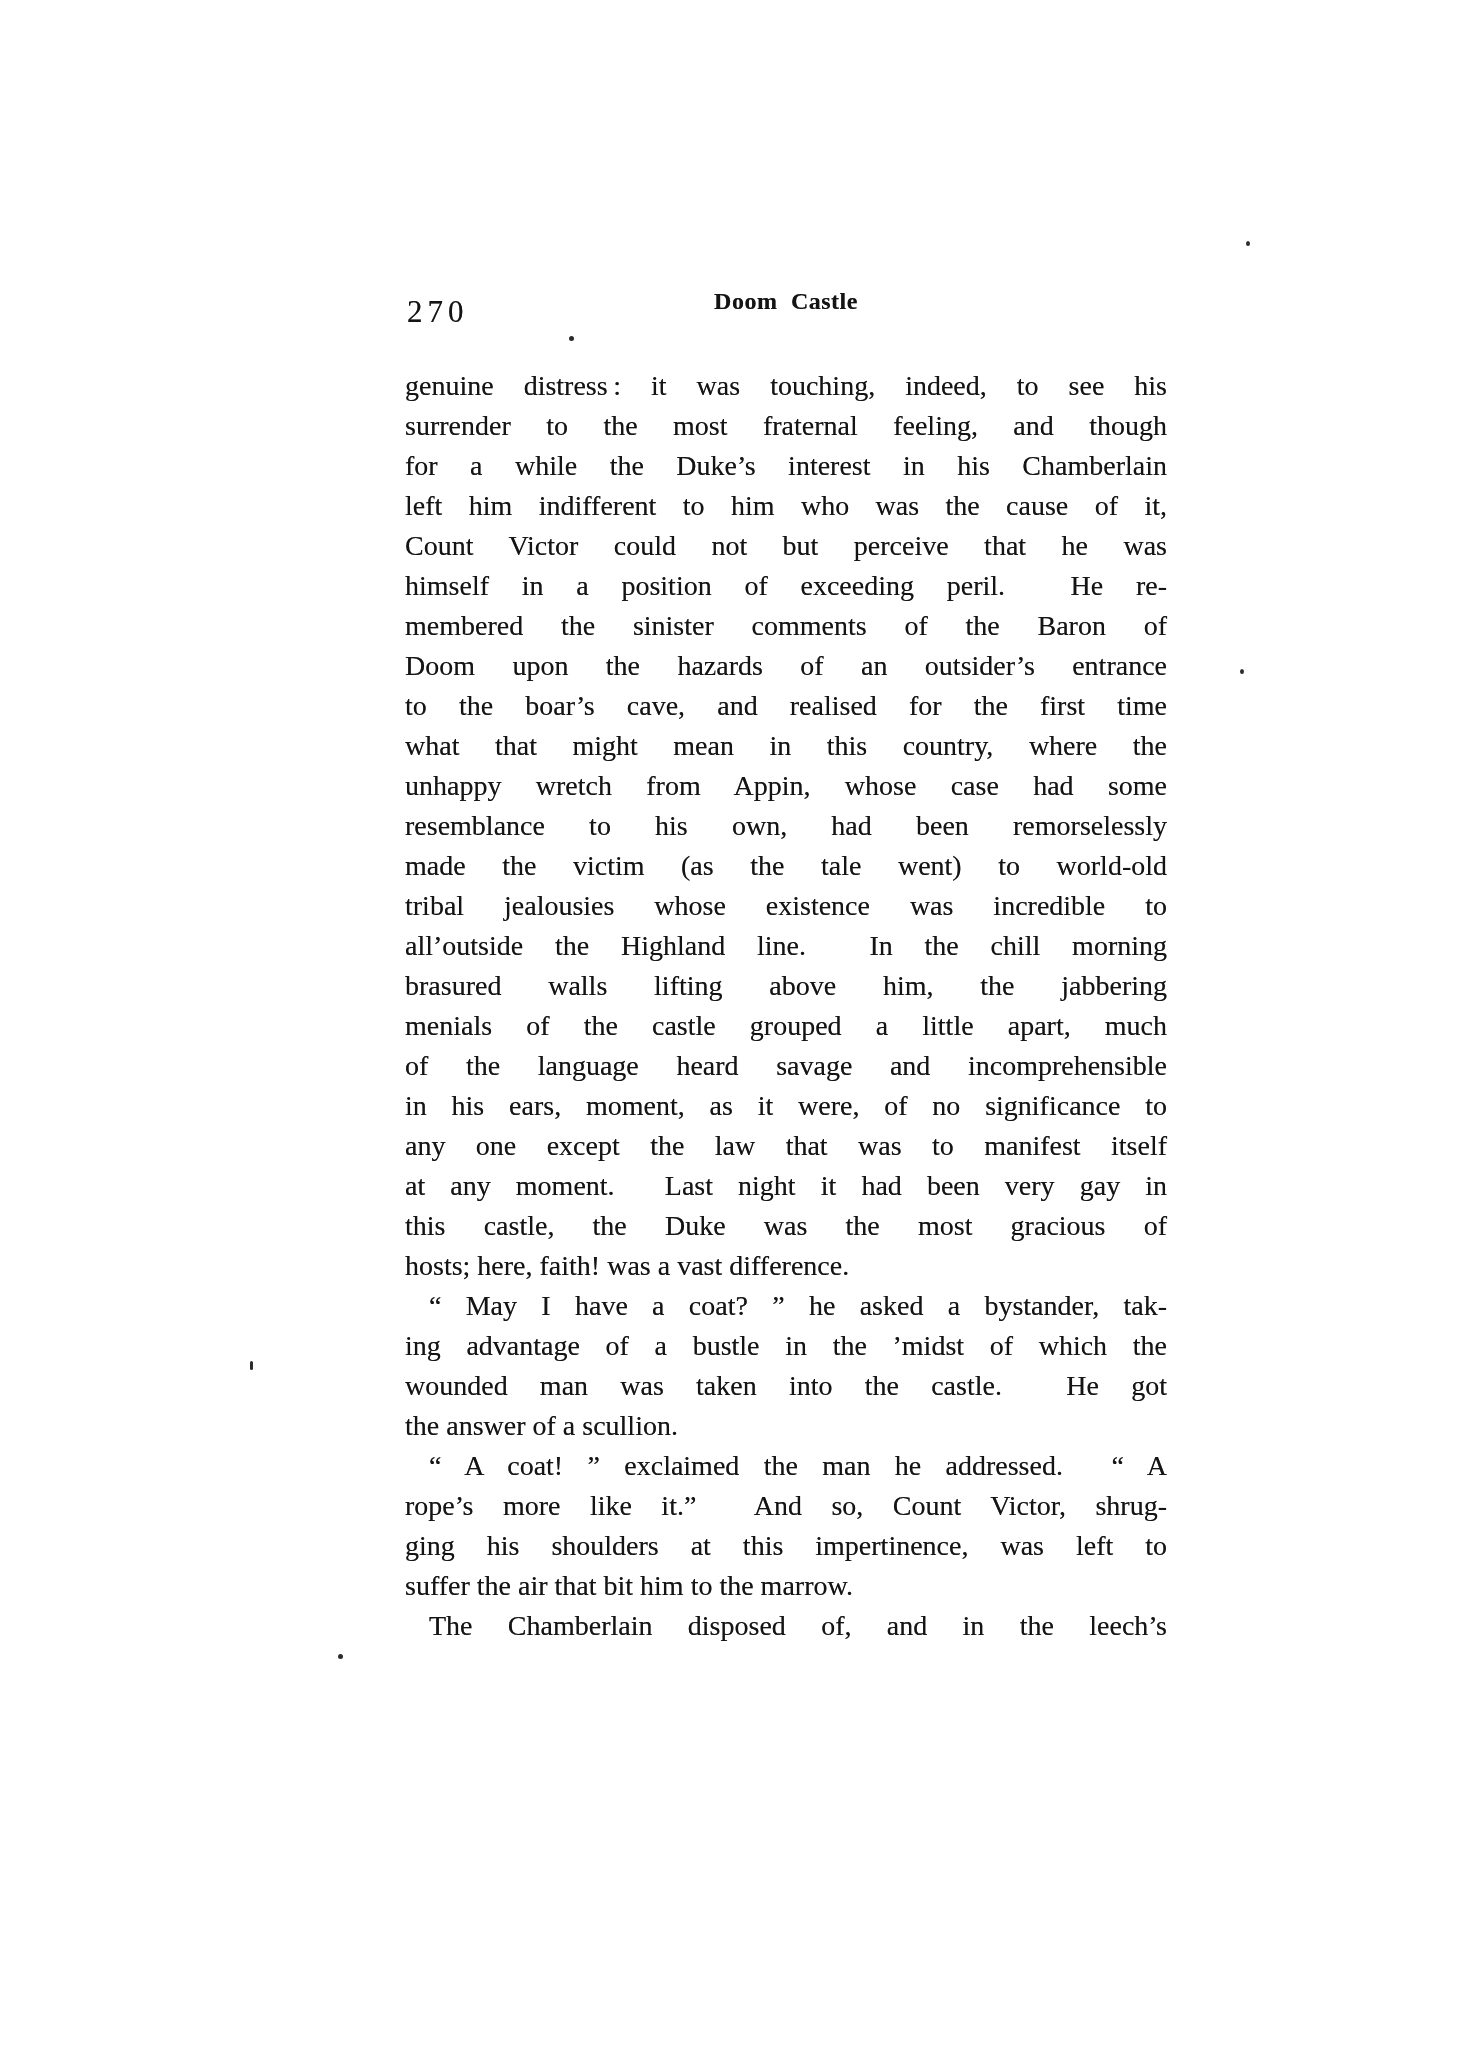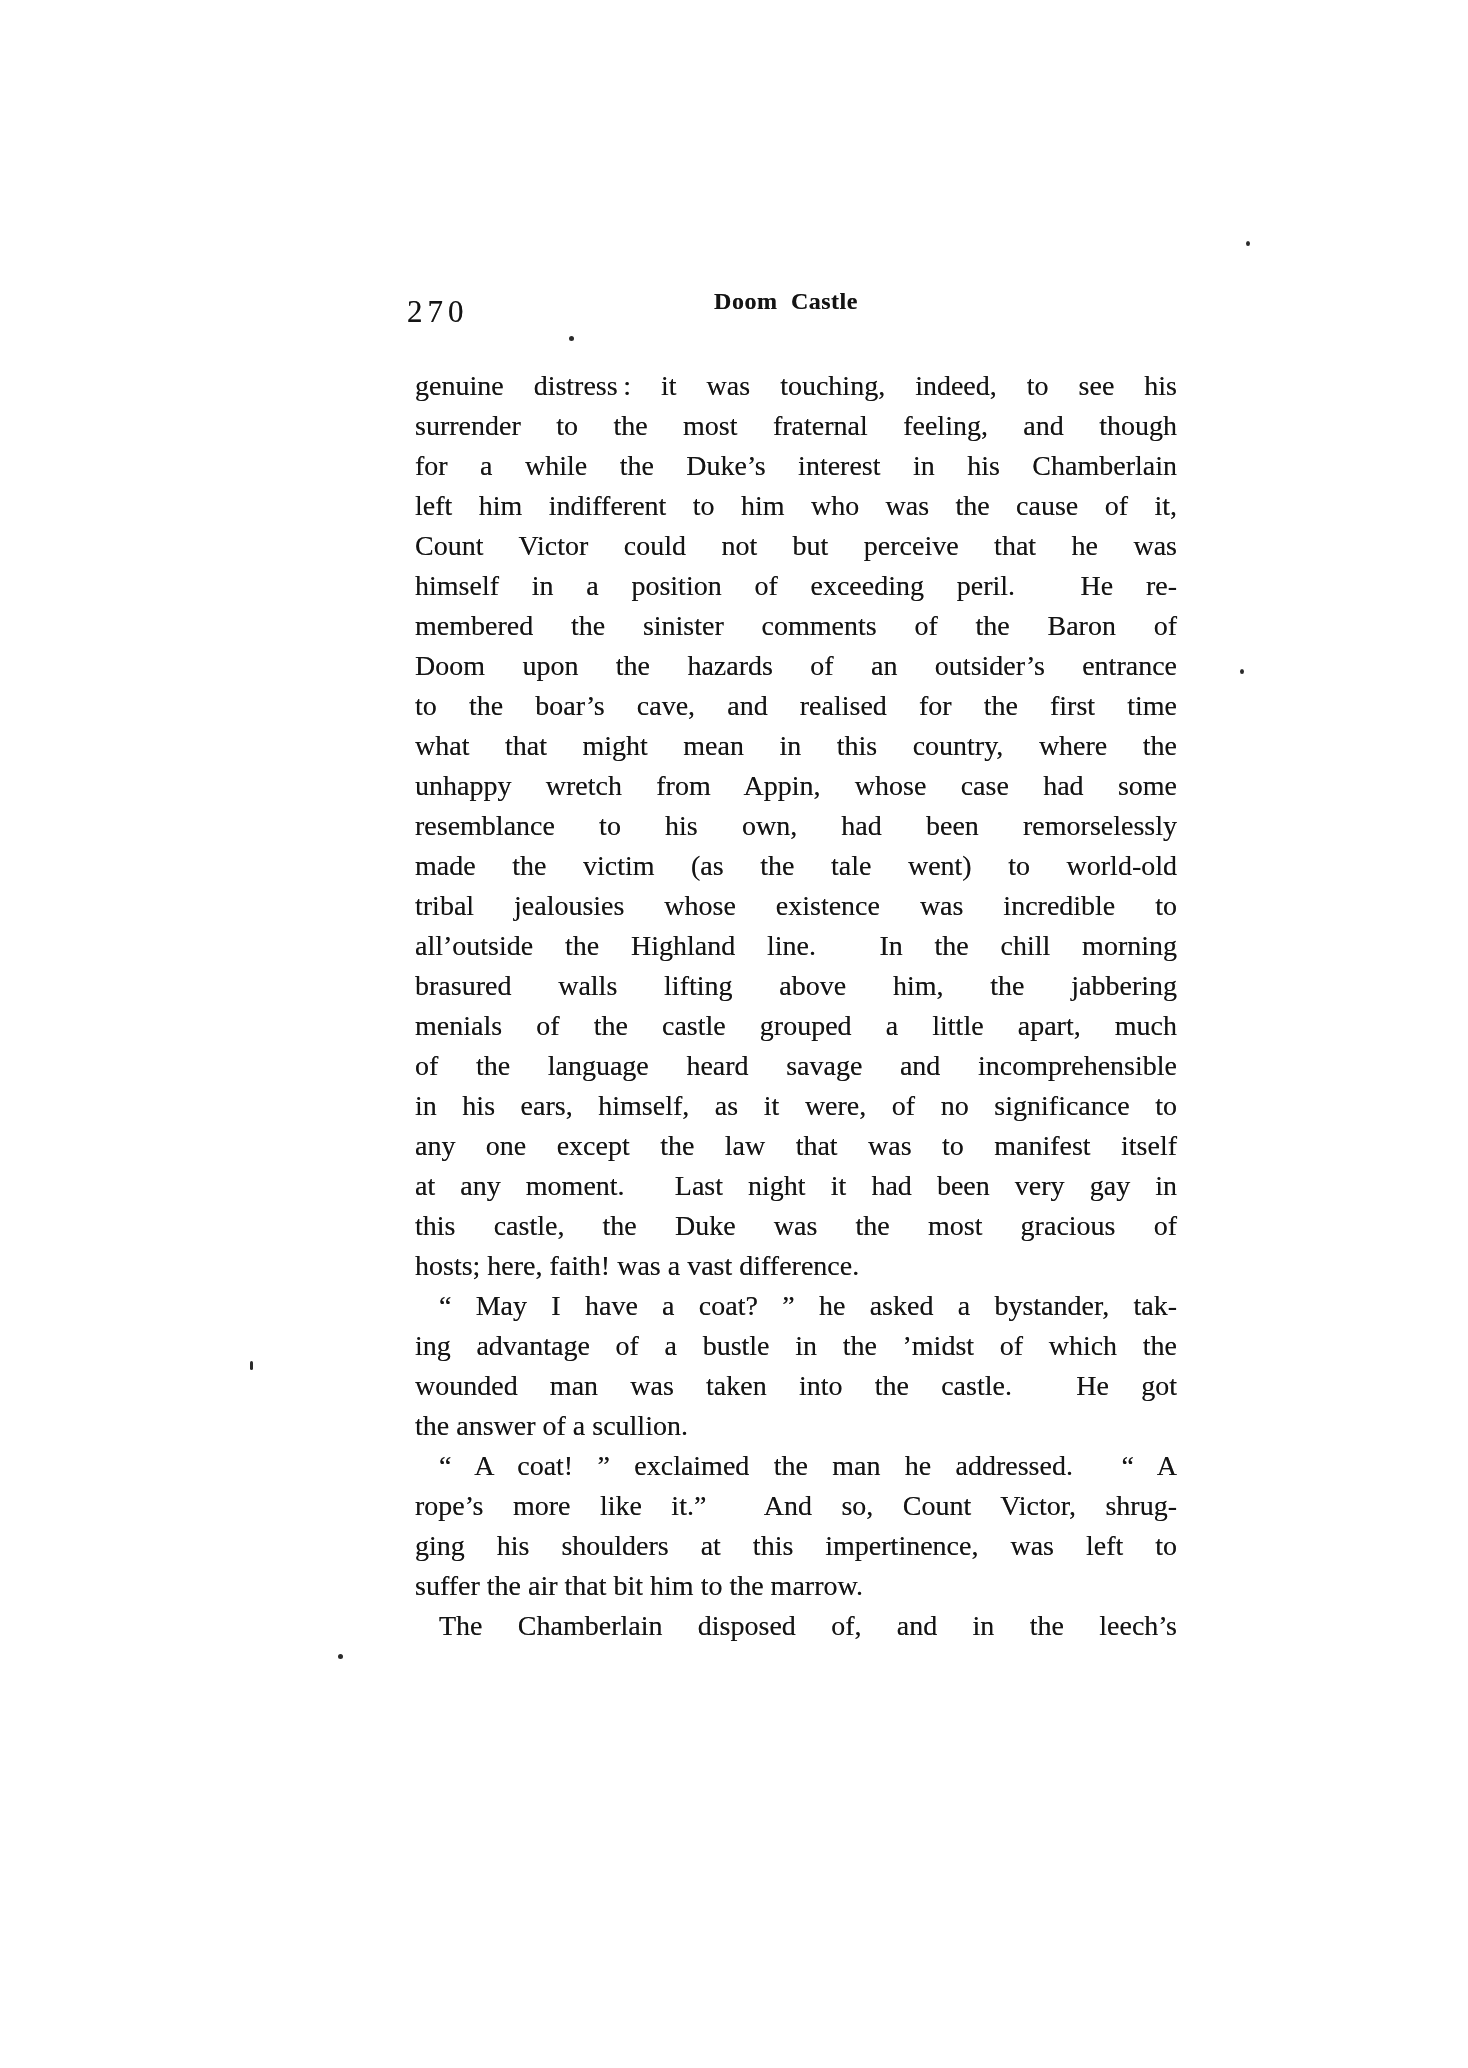--- a/index.html
+++ b/index.html
@@ -34,21 +34,21 @@
     transform: translateX(-50%);
     font-size: 24px;
     font-weight: bold;
     letter-spacing: 0.5px;
     word-spacing: 7px;
     white-space: nowrap;
   }
   .text-block {
     position: absolute;
     top: 366px;
-    left: 415px;
+    left: 405px;
     width: 762px;
     font-size: 28px;
     line-height: 40px;
   }
   .line {
     text-align: justify;
     text-align-last: justify;
     height: 40px;
     white-space: normal;
   }
@@ -87,21 +87,21 @@
     <div class="line">to the boar’s cave, and realised for the first time</div>
     <div class="line">what that might mean in this country, where the</div>
     <div class="line">unhappy wretch from Appin, whose case had some</div>
     <div class="line">resemblance to his own, had been remorselessly</div>
     <div class="line">made the victim (as the tale went) to world-old</div>
     <div class="line">tribal jealousies whose existence was incredible to</div>
     <div class="line">all’outside the Highland line.&nbsp; In the chill morning</div>
     <div class="line">brasured walls lifting above him, the jabbering</div>
     <div class="line">menials of the castle grouped a little apart, much</div>
     <div class="line">of the language heard savage and incomprehensible</div>
-    <div class="line">in his ears, himself, as it were, of no significance to</div>
+    <div class="line">in his ears, moment, as it were, of no significance to</div>
     <div class="line">any one except the law that was to manifest itself</div>
     <div class="line">at any moment.&nbsp; Last night it had been very gay in</div>
     <div class="line">this castle, the Duke was the most gracious of</div>
     <div class="line end">hosts; here, faith! was a vast difference.</div>
     <div class="line indent">“ May I have a coat? ” he asked a bystander, tak-</div>
     <div class="line">ing advantage of a bustle in the ’midst of which the</div>
     <div class="line">wounded man was taken into the castle.&nbsp; He got</div>
     <div class="line end">the answer of a scullion.</div>
     <div class="line indent">“ A coat! ” exclaimed the man he addressed.&nbsp; “ A</div>
     <div class="line">rope’s more like it.”&nbsp; And so, Count Victor, shrug-</div>

